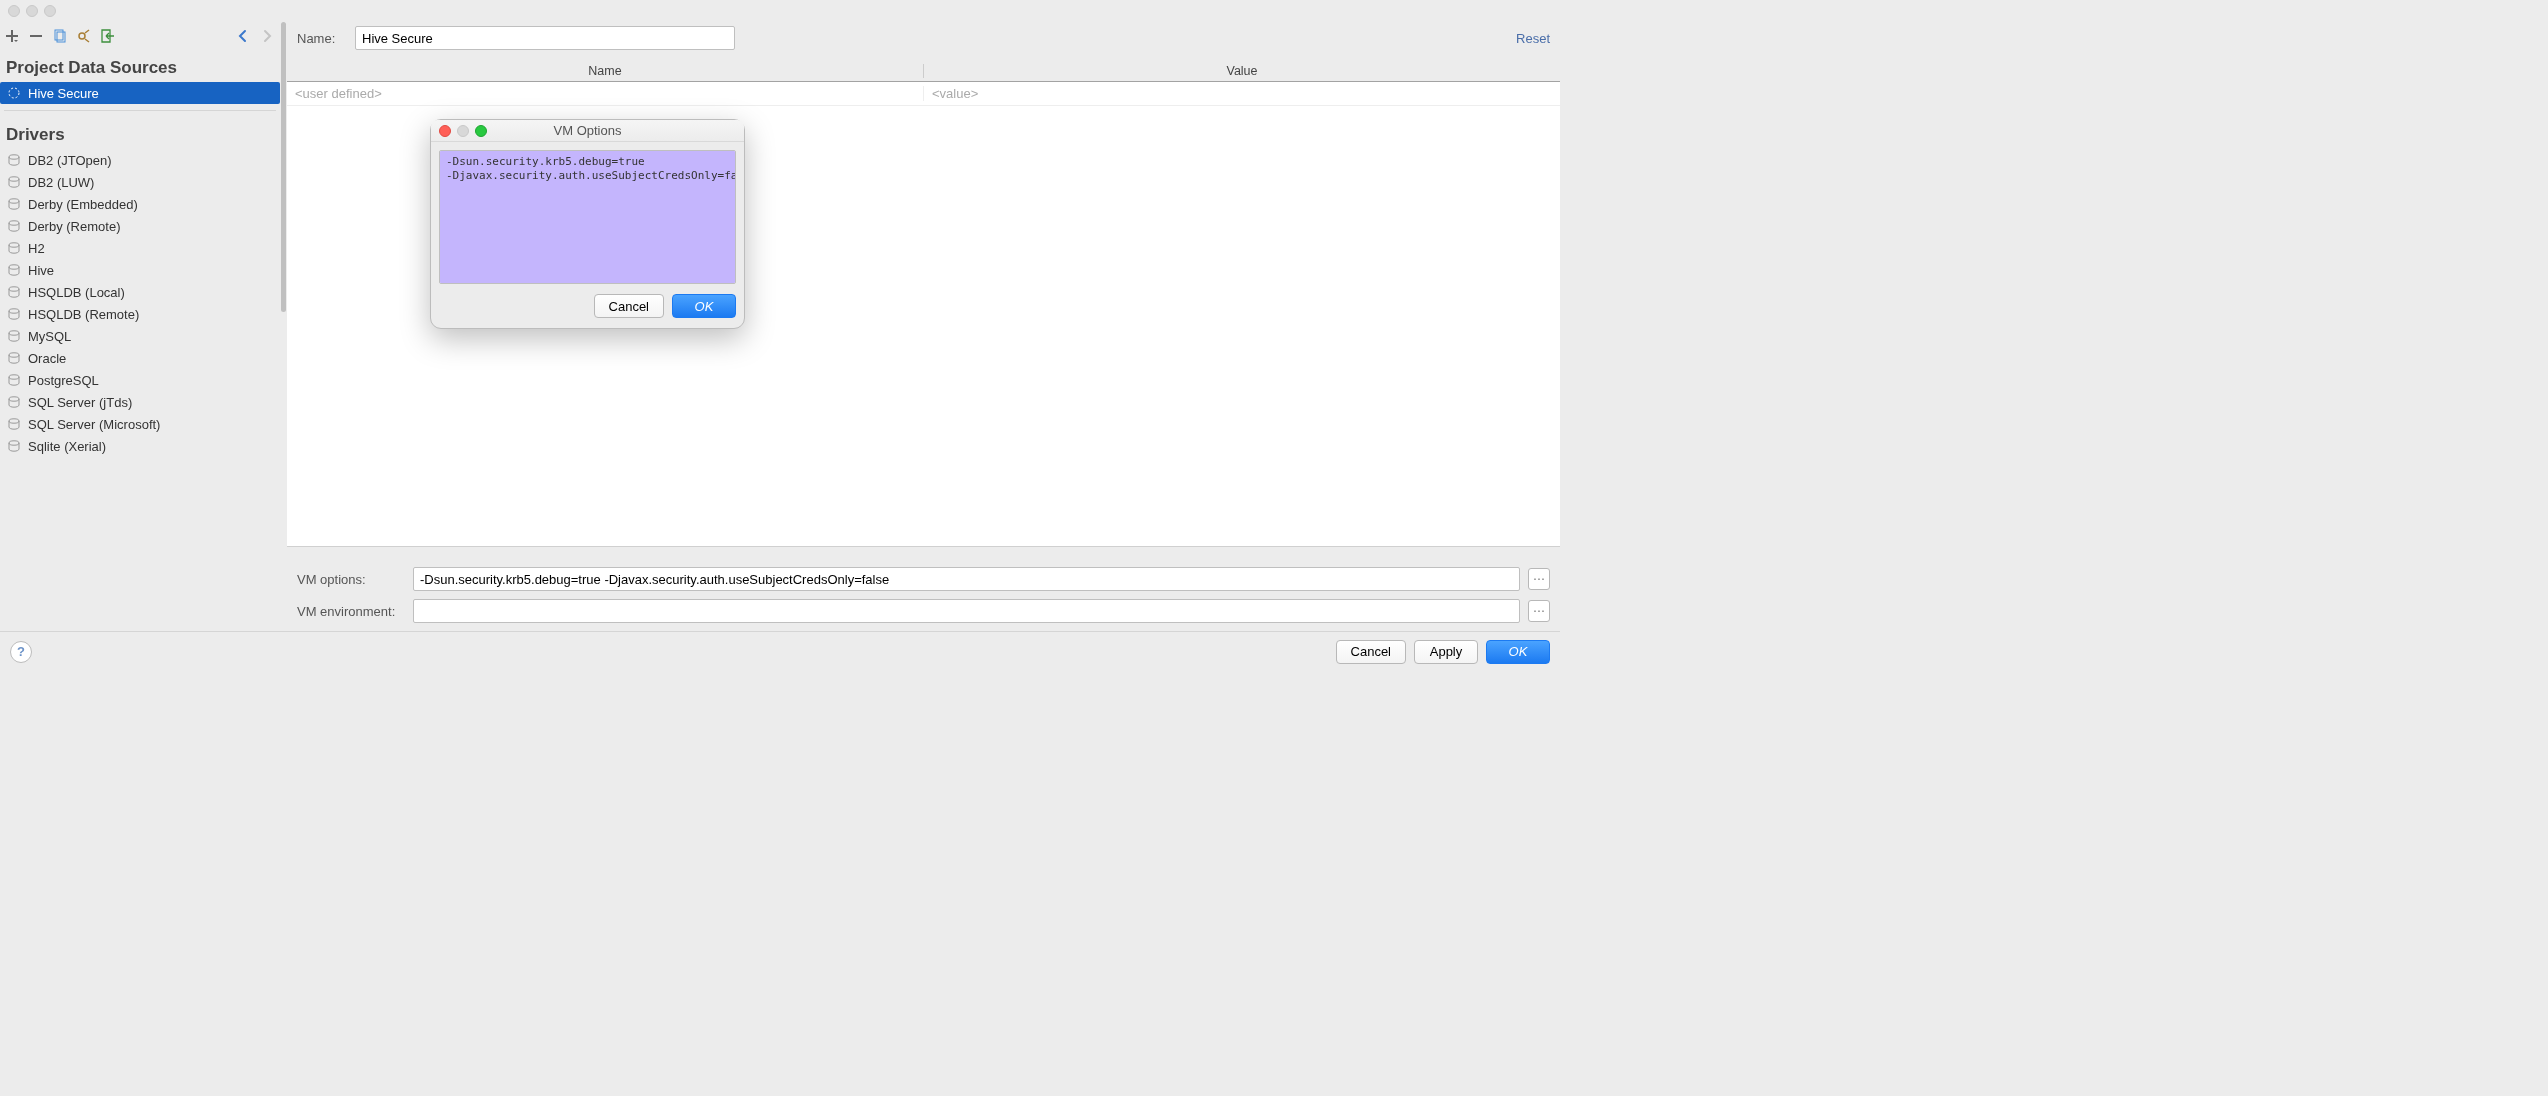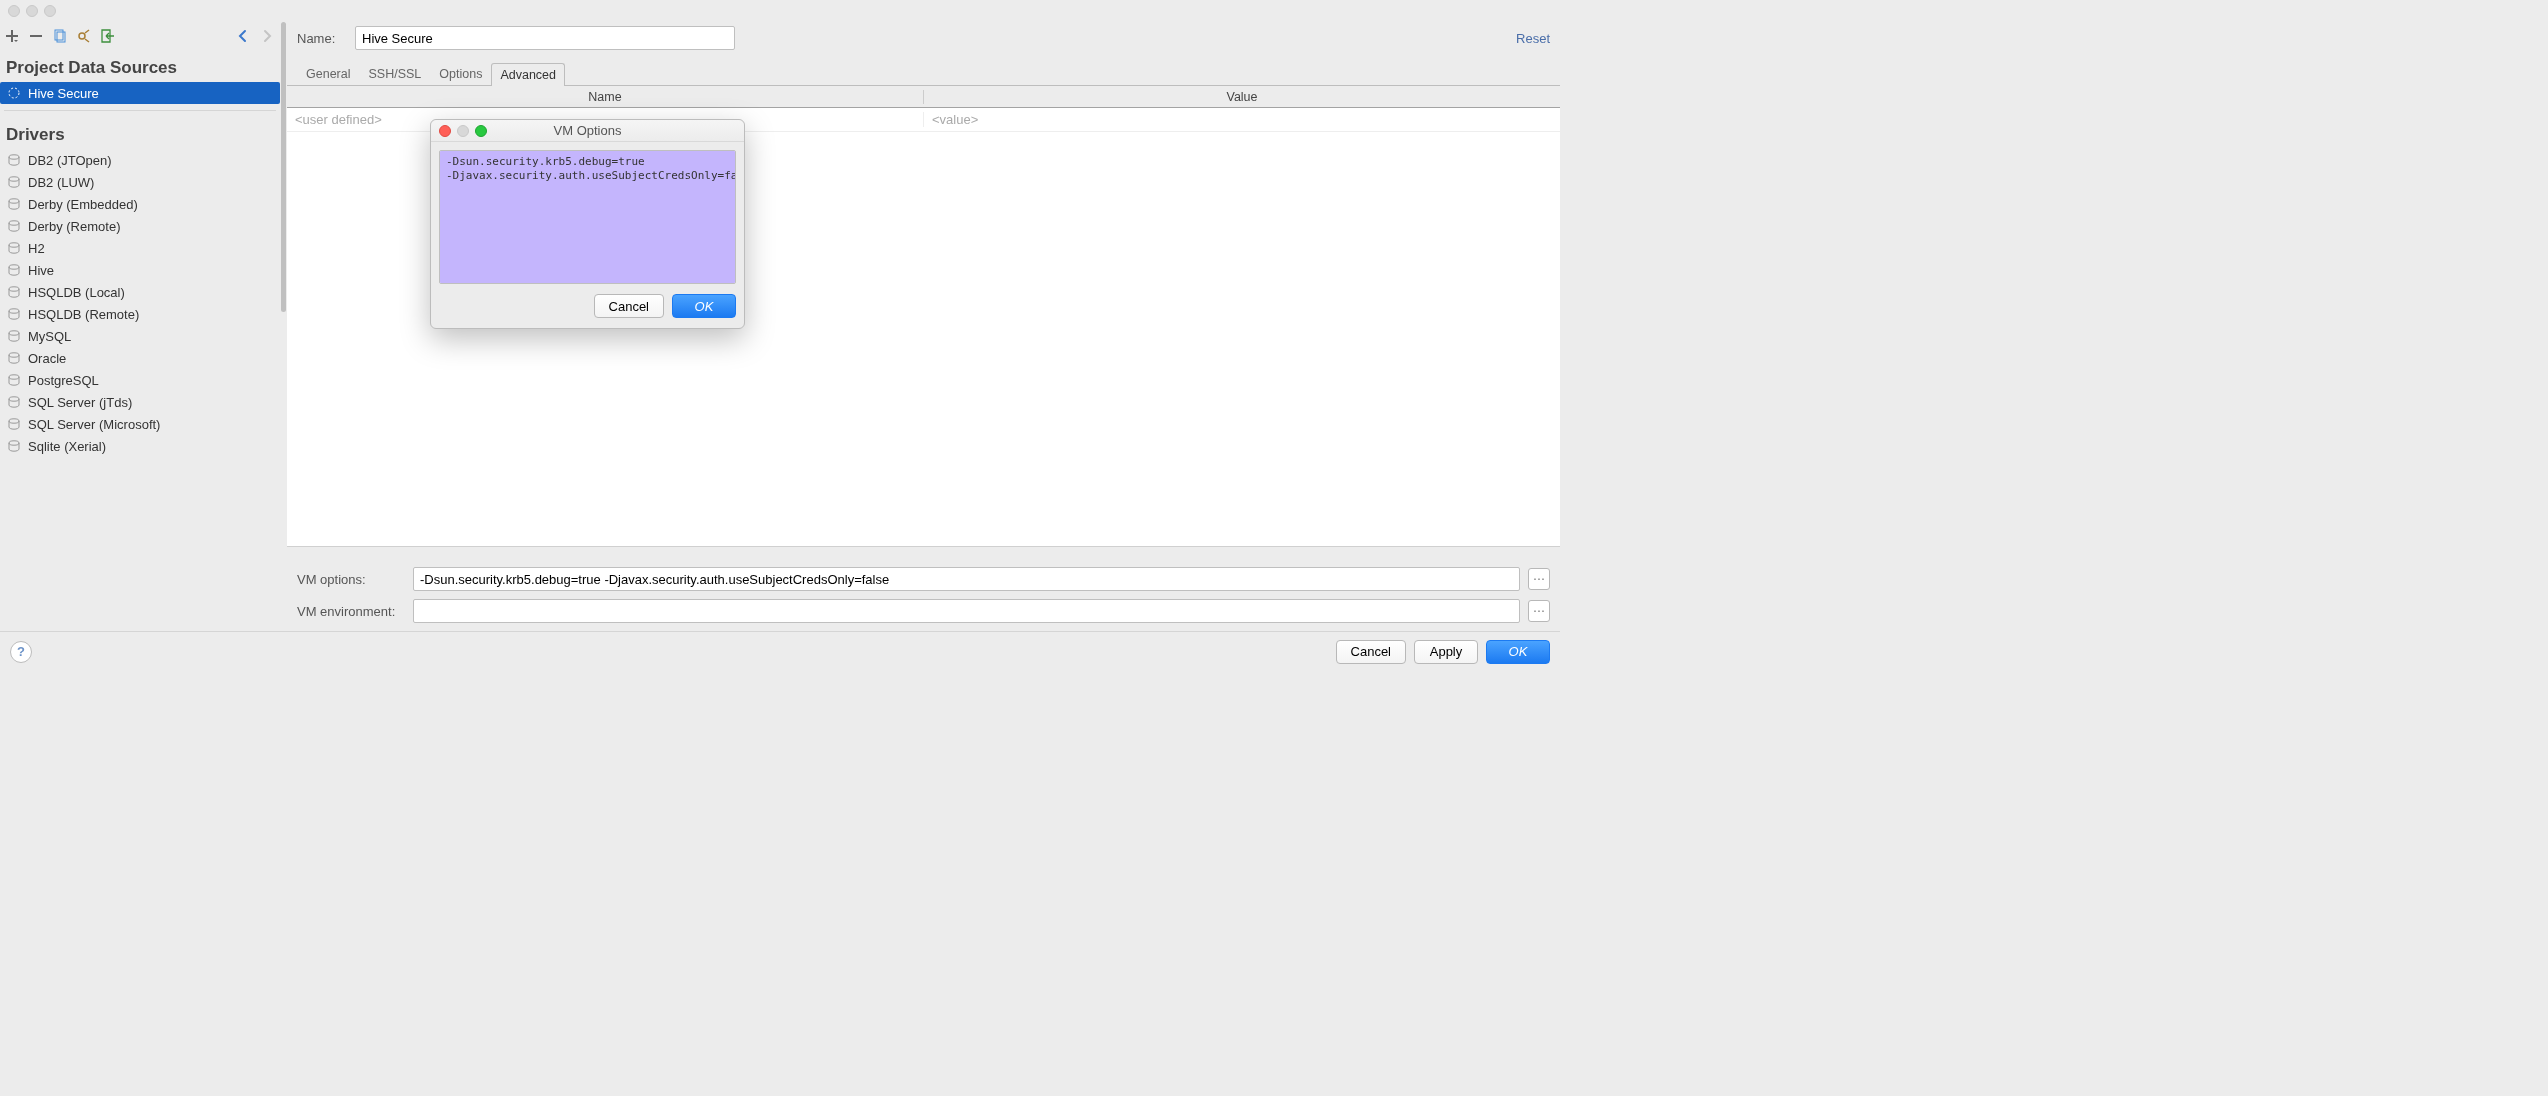--- a/index.html
+++ b/index.html
@@ -276,21 +276,21 @@
   }
 
   
   .modal {
     position: absolute;
     left: 430px;
     top: 119px;
     width: 315px;
     background: #ececec;
     border: 1px solid #bcbcbc;
-    border-radius: 6px;
+    border-radius: 11px;
     box-shadow: 0 10px 30px rgba(0,0,0,.25);
     z-index: 50;
   }
   .modal-titlebar {
     height: 22px;
     display:flex; align-items:center; position:relative;
     border-bottom: 1px solid #d9d9d9;
     border-radius: 6px 6px 0 0;
     background: linear-gradient(#f5f5f5,#ececec);
   }
@@ -531,26 +531,20 @@
     <div class="thumb"></div>
   </div>
 
   <div class="main">
     <div class="name-row">
       <label>Name:</label>
       <input class="name-input" type="text" value="Hive Secure" style="">
       <span class="reset-link">Reset</span>
     </div>
 
-    <div class="tabs">
-      <div class="tab">General</div>
-      <div class="tab">SSH/SSL</div>
-      <div class="tab">Options</div>
-      <div class="tab active">Advanced</div>
-    </div>
 
     <div class="grid">
       <div class="grid-head">
         <div class="gh-col">Name</div>
         <div class="gh-col">Value</div>
       </div>
       <div class="grid-row">
         <div class="gr-col">&lt;user defined&gt;</div>
         <div class="gr-col">&lt;value&gt;</div>
       </div>

